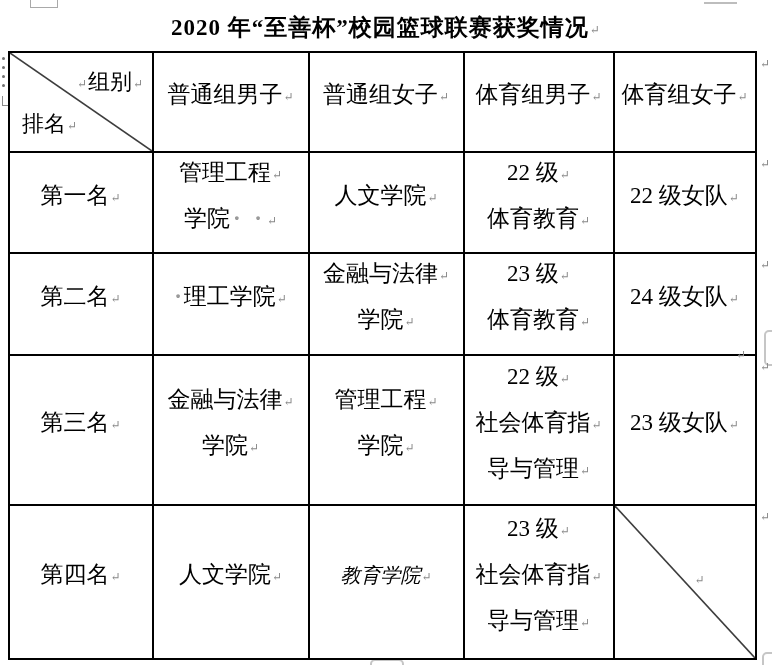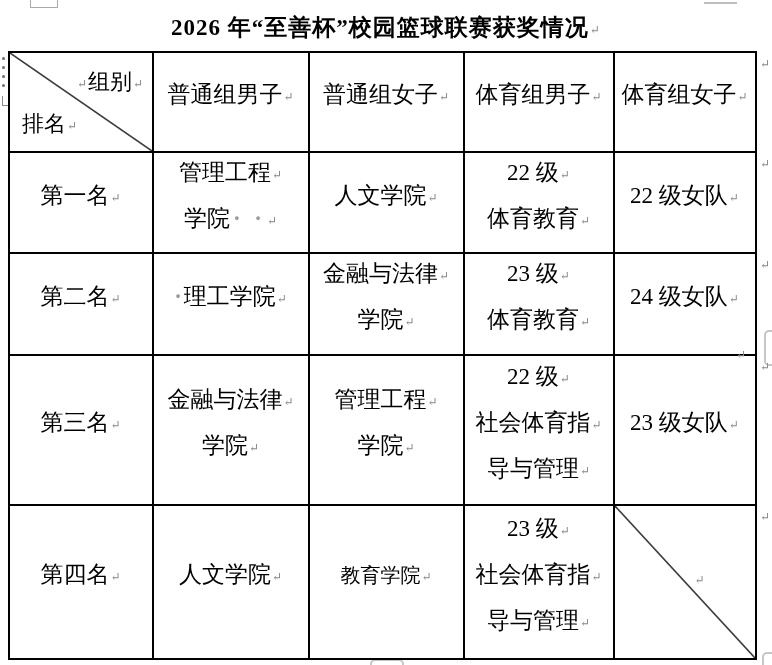--- a/index.html
+++ b/index.html
@@ -30,21 +30,21 @@
     border-collapse:collapse;table-layout:fixed;
     background:#fff;
     padding-left:8px;
   }
   table.award td{
     border:2px solid #000;
     text-align:center;vertical-align:middle;
     font-size:23px;padding:0;overflow:hidden;
   }
   table.award td .line{height:46px;line-height:32px;white-space:nowrap;}
-  table.award td.small{font-size:20px;}
+  table.award td.small{font-size:20px;font-style:italic;}
   
   td.diag{position:relative;}
   td.diag svg{position:absolute;left:0;top:0;width:100%;height:100%;}
   .corner-group{position:absolute;top:14px;right:8px;font-size:22px;white-space:nowrap;}
   .corner-rank{position:absolute;top:56px;left:12px;font-size:22px;white-space:nowrap;}
   .diag-center-mark{position:absolute;left:56%;top:44%;}
   
   .art{position:absolute;}
   .art-toprect{left:30px;top:0;width:26px;height:7px;border:1px solid #a9a9a9;border-top:none;}
   .art-topline{left:704px;top:2px;width:33px;height:0;border-top:2px solid #bdbdbd;}
@@ -62,21 +62,21 @@
 <div class="art art-topline"></div>
 <div class="art art-dot" style="top:57px"></div>
 <div class="art art-dot" style="top:66px"></div>
 <div class="art art-dot" style="top:75px"></div>
 <div class="art art-dot" style="top:84px"></div>
 <div class="art art-bracket"></div>
 <div class="art art-rfrag"></div>
 <div class="art art-bfrag1"></div>
 <div class="art art-bfrag2"></div>
 
-<div class="doc-title"><span>2026 年“至善杯”校园篮球联赛获奖情况</span><span class="pmark">↵</span></div>
+<div class="doc-title"><span>2020 年“至善杯”校园篮球联赛获奖情况</span><span class="pmark">↵</span></div>
 
 <table class="award">
   <colgroup>
     <col style="width:144px">
       <col style="width:156px">
       <col style="width:155px">
       <col style="width:150px">
       <col style="width:142px">
   </colgroup>
   <tbody id="award-body">

